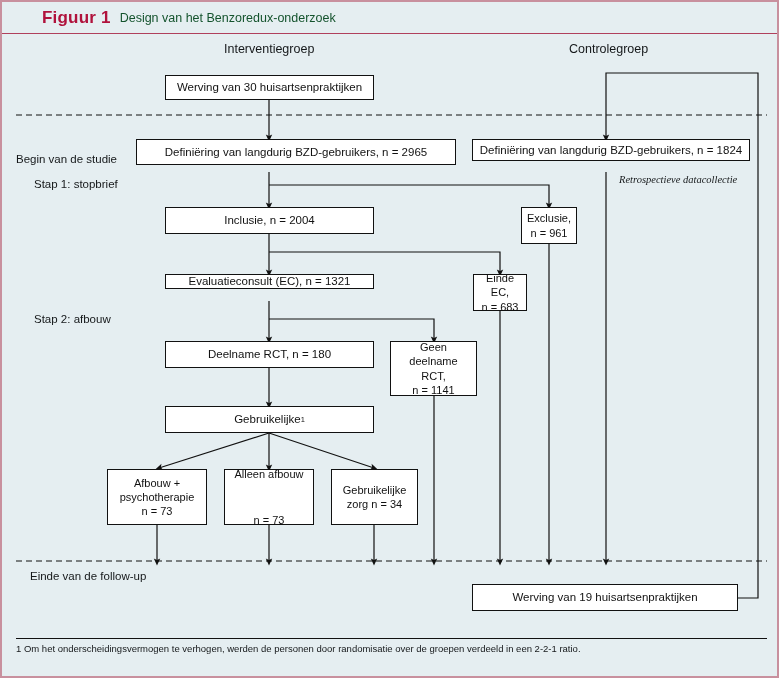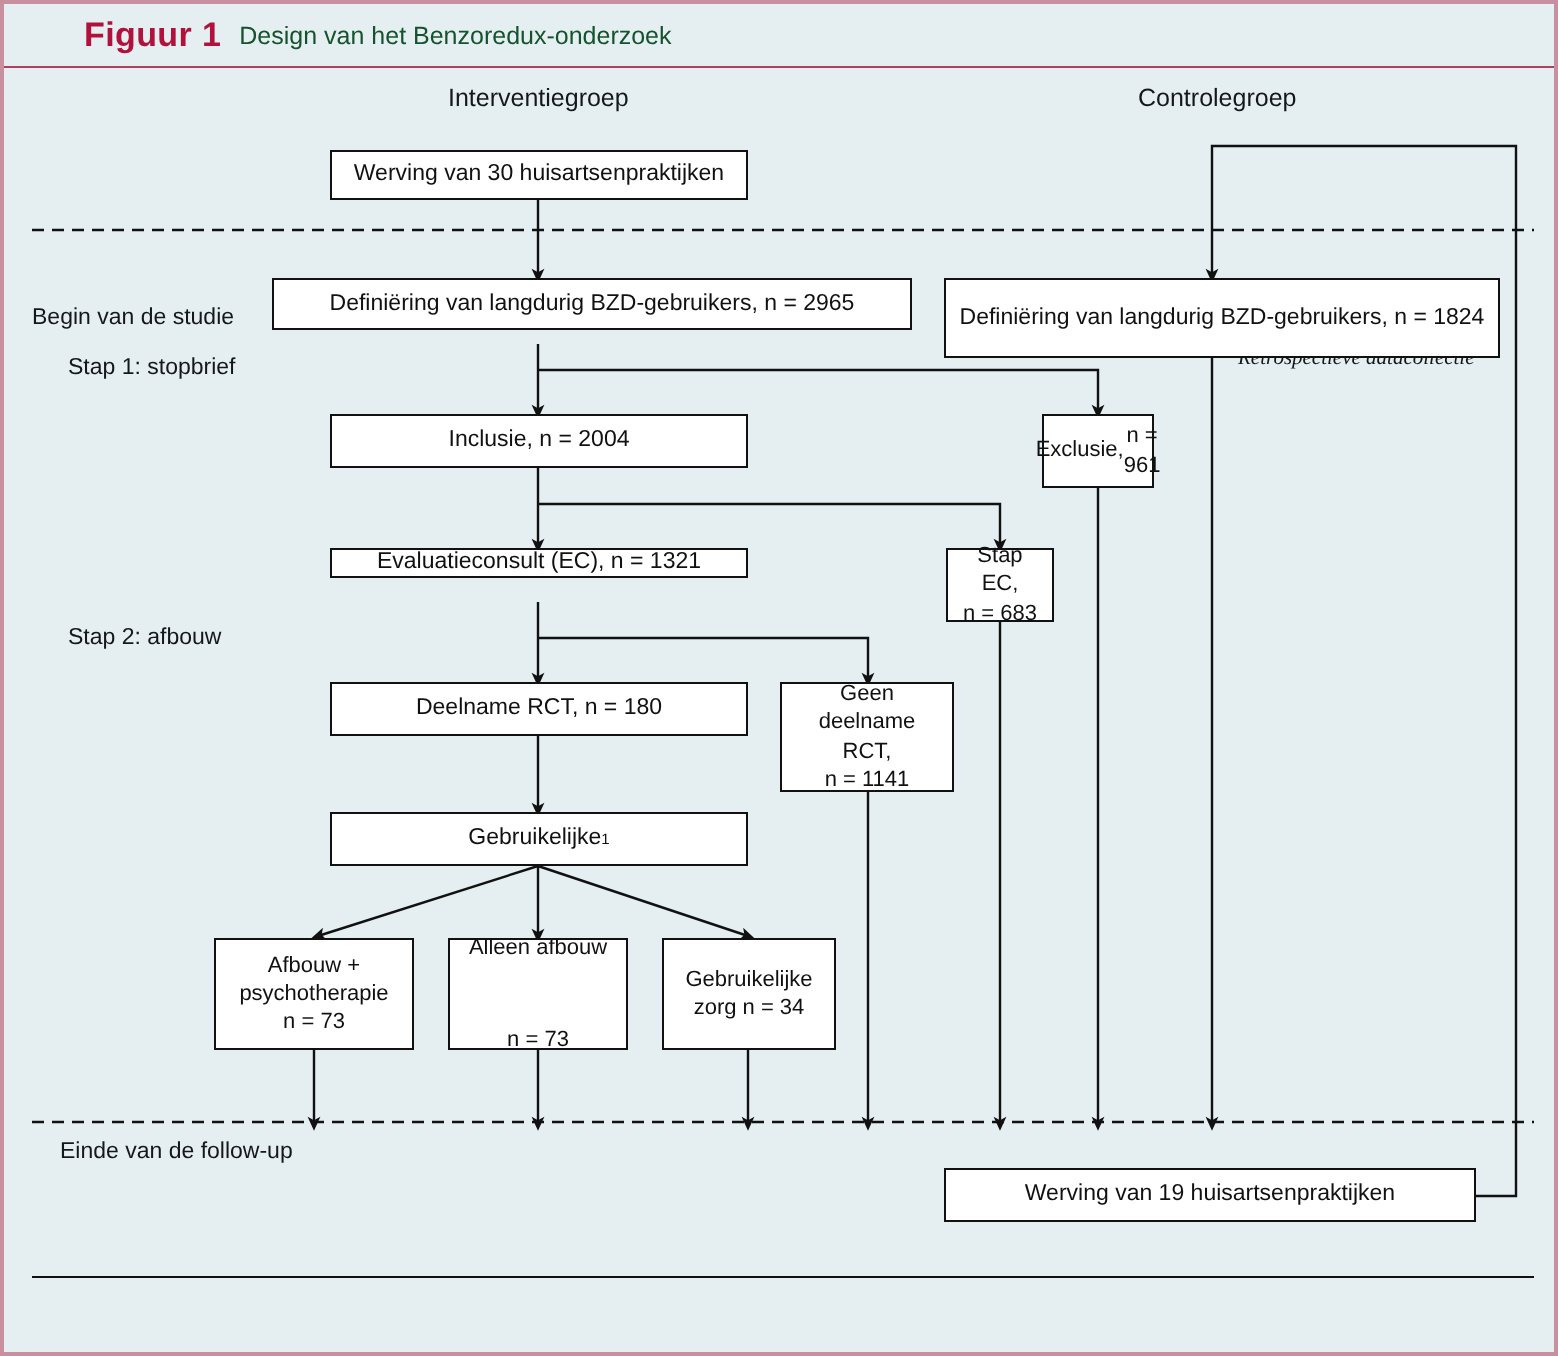--- a/index.html
+++ b/index.html
@@ -131,33 +131,33 @@
       <path d="M498,309 L498,560" marker-end="url(#arw)"></path>
       <path d="M547,242 L547,560" marker-end="url(#arw)"></path>
       <path d="M604,170 L604,560" marker-end="url(#arw)"></path>
     </g>
   </svg>
 
   <div class="box" style="left:163px;top:73px;width:209px;height:25px;">Werving van 30 huisartsenpraktijken</div>
 
   <div class="box" style="left:134px;top:137px;width:320px;height:26px;">Definiëring van langdurig BZD-gebruikers, n = 2965</div>
 
-  <div class="box" style="left:470px;top:137px;width:278px;height:40px;">Definiëring van langdurig BZD-gebruikers, n = 1824</div>
+  <div class="box" style="left:470px;top:137px;width:278px;height:22px;">Definiëring van langdurig BZD-gebruikers, n = 1824</div>
 
   <div class="box" style="left:163px;top:205px;width:209px;height:27px;">Inclusie, n = 2004</div>
 
-  <div class="box small" style="left:519px;top:205px;width:56px;height:37px;">
+  <div class="box small" style="left:519px;top:205px;width:56px;height:37px;flex-direction:column;">
     <span>Exclusie,</span>
     <span>n = 961</span>
   </div>
 
   <div class="box" style="left:163px;top:272px;width:209px;height:15px;">Evaluatieconsult (EC), n = 1321</div>
 
   <div class="box small" style="left:471px;top:272px;width:54px;height:37px;flex-direction:column;">
-    <span>Stap EC,</span>
+    <span>Einde EC,</span>
     <span>n = 683</span>
   </div>
 
   <div class="box" style="left:163px;top:339px;width:209px;height:27px;">Deelname RCT, n = 180</div>
 
   <div class="box small" style="left:388px;top:339px;width:87px;height:55px;flex-direction:column;">
     <span>Geen deelname</span>
     <span>RCT,</span>
     <span>n = 1141</span>
   </div>
@@ -179,14 +179,15 @@
   </div>
 
   <div class="box small" style="left:329px;top:467px;width:87px;height:56px;flex-direction:column;">
     <span>Gebruikelijke</span>
     <span>zorg n = 34</span>
   </div>
 
   <div class="box" style="left:470px;top:582px;width:266px;height:27px;">Werving van 19 huisartsenpraktijken</div>
 
   <div id="footrule"></div>
+  <div id="footnote">1 Om het onderscheidingsvermogen te verhogen, werden de personen door randomisatie over de groepen verdeeld in een 2-2-1 ratio.</div>
 
 </div>
 
 </body></html>

